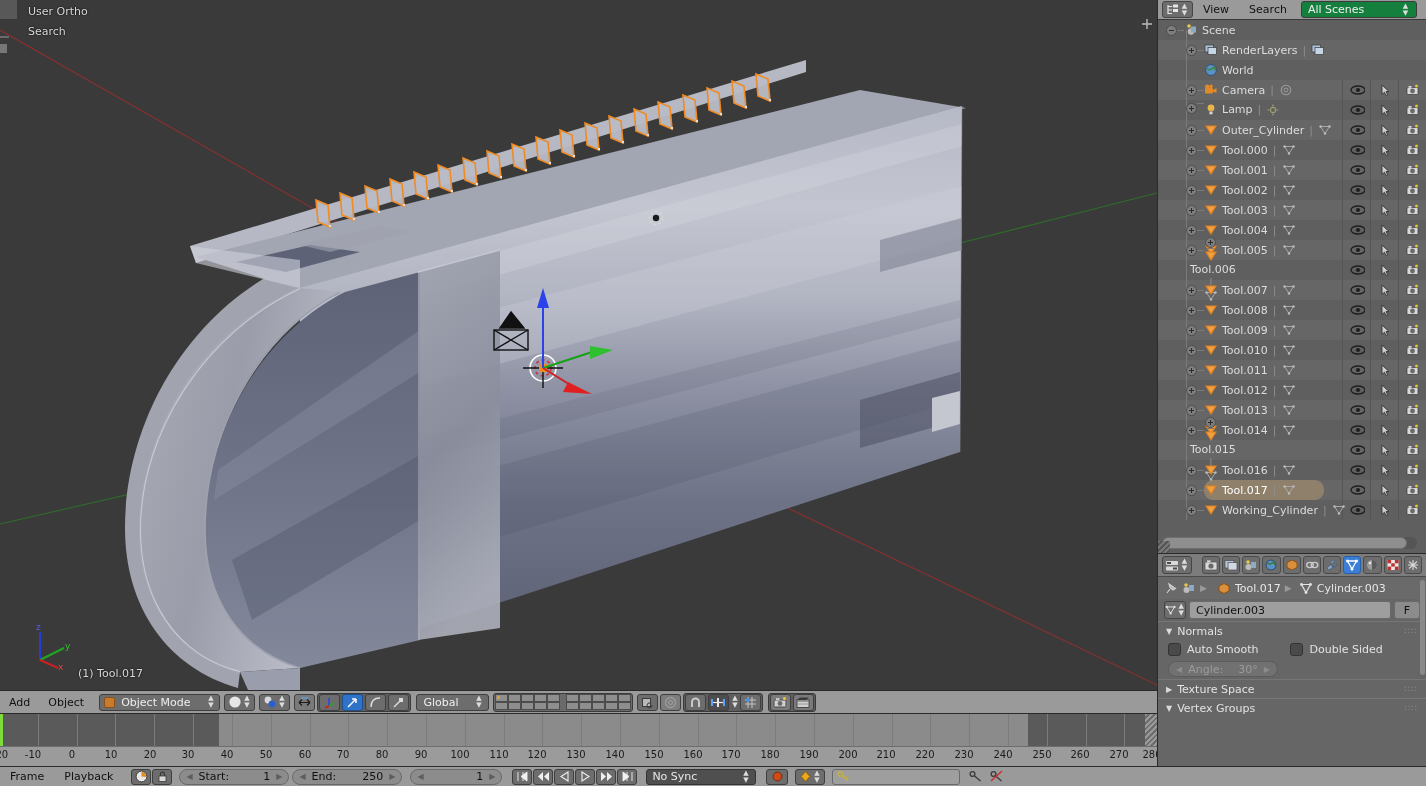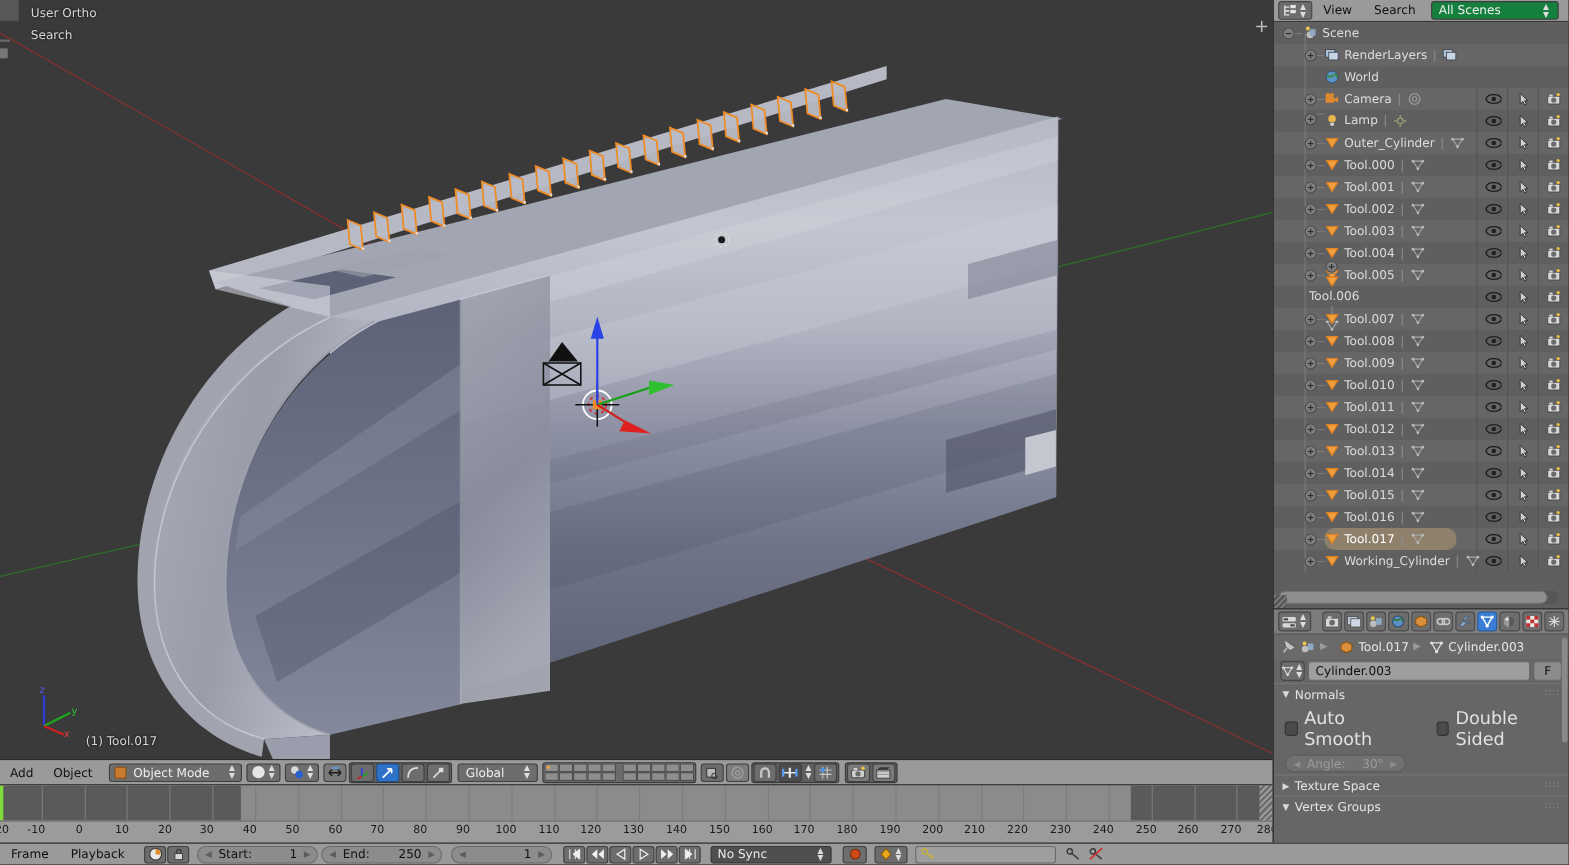--- a/index.html
+++ b/index.html
@@ -198,21 +198,21 @@
     color:#111; font-size:11px; padding:0 6px; display:flex; align-items:center;
   }
   .fbtn { width:26px;height:18px;background:#8c8c8c;border:1px solid #6a6a6a;border-radius:3px;
           display:flex;align-items:center;justify-content:center;color:#111;font-size:11px; }
   .panel-hdr {
     height:19px; display:flex; align-items:center; padding:0 8px; font-size:11px;
     color:#e2e2e2; border-top:1px solid #767676;
   }
   .tri { margin-right:5px; font-size:8px; color:#dadada; }
   .grip { margin-left:auto; color:#8c8c8c; font-size:9px; letter-spacing:1px; }
-  .checkrow { display:flex; align-items:center; padding:3px 10px; gap:6px; font-size:16px; color:#e2e2e2; }
+  .checkrow { display:flex; align-items:center; padding:3px 10px; gap:6px; font-size:11px; color:#e2e2e2; }
   .cbox { width:13px;height:13px;background:#4a4a4a;border:1px solid #333;border-radius:3px; }
   .anglepill {
     margin:2px 10px; height:16px; border-radius:8px; background:#717171; border:1px solid #5c5c5c;
     display:flex; align-items:center; padding:0 7px; font-size:11px; color:#9b9b9b; width:110px;
   }
   #pr-scroll { position:absolute; right:1px; top:26px; width:5px; height:95px;
                background:#8a8a8a; border-radius:3px; }
 </style>
 </head>
 <body>
@@ -1555,21 +1555,21 @@
               <svg width="16" height="14" viewBox="0 0 16 14">
                 <rect x="2" y="4.5" width="11" height="7" rx="1" fill="#d8d8d8" stroke="#3a3a3a" stroke-width="0.7"></rect>
                 <circle cx="7.5" cy="8" r="2.4" fill="#6a6a6a"></circle>
                 <rect x="3.5" y="3" width="3" height="1.8" fill="#d8d8d8"></rect>
                 <circle cx="11.5" cy="3" r="1.5" fill="#e8c040"></circle>
               </svg>
             </div>
           </div>
         </div>
         <div class="orow alt">
-          <div style="display: flex; align-items: center; position: relative; z-index: 1; padding-left: 28px;">
+          <div style="display: flex; align-items: center; position: relative; z-index: 1; padding-left: 28px; flex-direction: column;">
             <div class="exp plus"></div>
             <div class="dash"></div>
             <span class="ico">
               <svg width="14" height="14" viewBox="0 0 14 14">
                 <path d="M2 3 L12 3 L7 11 Z" fill="#f0a040" stroke="#e08020" stroke-width="1.1"></path>
               </svg>
             </span>
             <span class="nm">Tool.015</span>
             <span class="pipe">|</span>
             <span class="ico">

